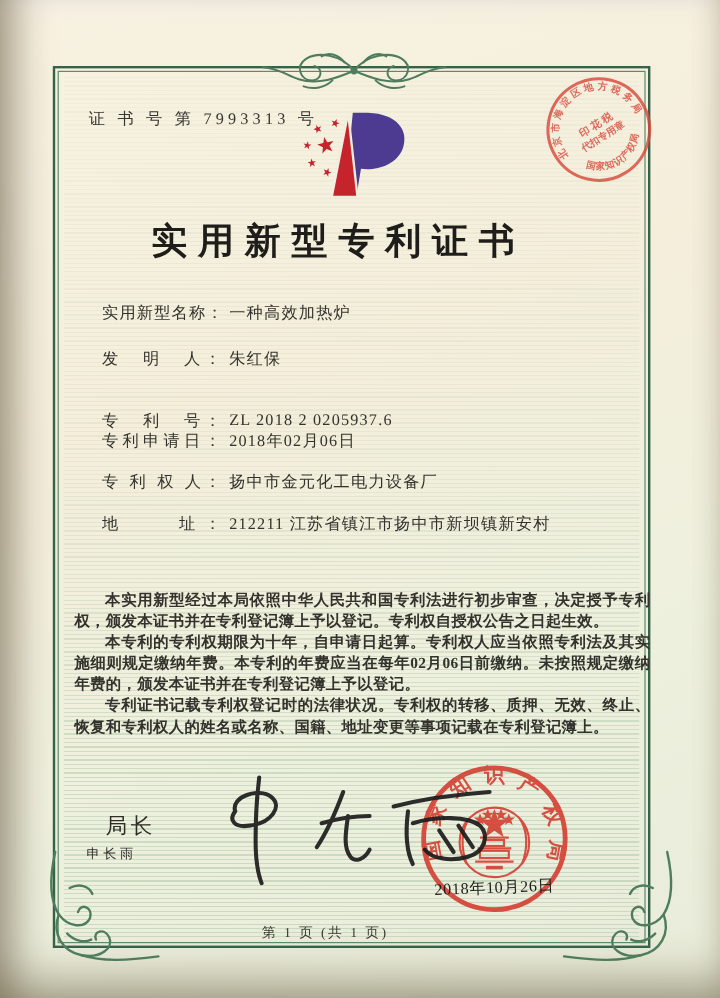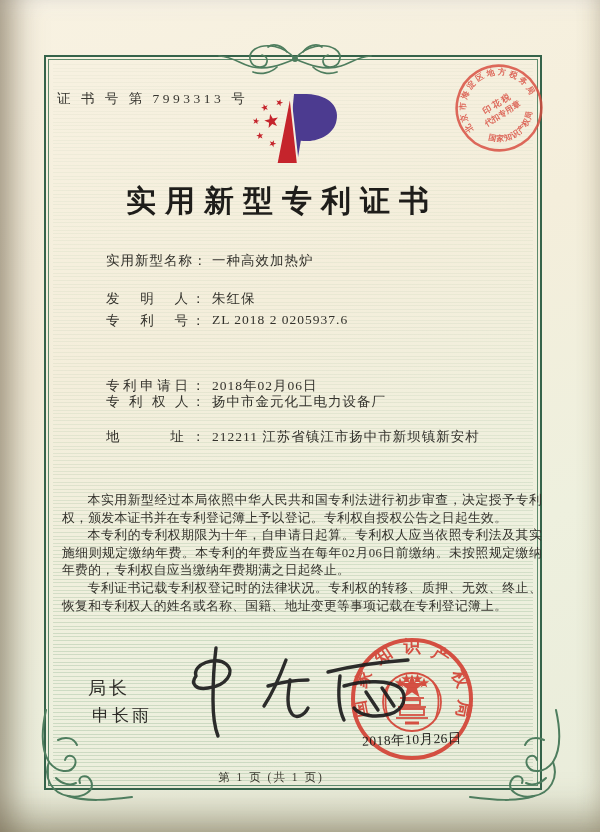--- a/index.html
+++ b/index.html
@@ -11,33 +11,33 @@
                inset 0 -36px 36px -20px rgba(105,95,65,.5),
                inset 0 16px 22px -16px rgba(255,255,255,.75);}
   .frame-outer{position:absolute;left:44px;top:55px;width:494px;height:731px;
     border:2px solid #35634a;}
   .frame-inner{position:absolute;inset:2px;border:1px solid #5d8a6c;}
   .guilloche{position:absolute;inset:4px;
     background:repeating-linear-gradient(180deg,rgba(118,162,122,.28) 0 1px,rgba(255,255,255,0) 1px 3.6px);
     -webkit-mask-image:linear-gradient(180deg,rgba(0,0,0,.18) 0%,rgba(0,0,0,.35) 45%,rgba(0,0,0,.95) 80%,#000 100%);
     mask-image:linear-gradient(180deg,rgba(0,0,0,.18) 0%,rgba(0,0,0,.35) 45%,rgba(0,0,0,.95) 80%,#000 100%);}
   .abs{position:absolute;}
-  .cert-no{left:57px;top:90px;font-size:13.5px;letter-spacing:3.5px;color:#36352f;}
+  .cert-no{left:74px;top:90px;font-size:13.5px;letter-spacing:3.5px;color:#36352f;}
   .title{left:44px;top:181px;width:476px;text-align:center;font-size:30px;font-weight:bold;
     letter-spacing:9px;color:#1e1d1a;}
   .field-row{left:85px;width:460px;font-size:13.5px;letter-spacing:1px;color:#33322c;white-space:nowrap;}
-  .field-label{display:inline-block;width:100px;text-align:justify;text-align-last:justify;vertical-align:top;margin-left:21px;}
+  .field-label{display:inline-block;width:100px;text-align:justify;text-align-last:justify;vertical-align:top;}
   .field-value{margin-left:6px;margin-top:16px;}
   .pair2{position:absolute;left:255px;top:0;white-space:nowrap;}
   .pair2 .field-label{width:86px;}
   .body-text{left:62px;top:492px;width:480px;font-size:12.8px;line-height:17.6px;
-    text-align:justify;color:#33322c;letter-spacing:.3px;}
+    text-align:justify;color:#33322c;letter-spacing:.3px;font-weight:bold;}
   .body-text p{margin:0;text-indent:2em;}
   .signer-title{left:88px;top:676px;font-size:18px;letter-spacing:3px;color:#2e2d28;}
-  .signer-name{left:92px;top:704px;font-size:17px;letter-spacing:3px;color:#2e2d28;}
+  .signer-name{left:72px;top:704px;font-size:11px;letter-spacing:3px;color:#2e2d28;}
   .seal-date{left:350px;top:731px;width:124px;text-align:center;font-size:13.5px;color:#1f1e1a;
     transform:rotate(-2deg);letter-spacing:.5px;z-index:6;}
   .footer{left:44px;top:770px;width:454px;text-align:center;font-size:11.5px;letter-spacing:2px;color:#3a392f;}
   .tax-stamp{left:453px;top:62px;width:92px;height:92px;transform:rotate(-32deg);opacity:.82;z-index:5;}
   .seal{left:349px;top:636px;width:126px;height:126px;opacity:.88;z-index:4;}
   .signature{left:168px;top:642px;width:262px;height:100px;z-index:7;}
   .logo{left:244px;top:92px;width:100px;height:74px;}
   .orn-top{left:205px;top:39px;width:180px;height:42px;}
   .orn-bl{left:34px;top:710px;width:102px;height:92px;}
   .orn-br{left:466px;top:710px;width:102px;height:92px;}
@@ -107,36 +107,36 @@
   </svg>
 
   <div class="abs title">实用新型专利证书</div>
 
   <div class="abs field-row" style="top:252px">
     <span class="field-label">实用新型名称：</span><span class="field-value">一种高效加热炉</span>
   </div>
   <div class="abs field-row" style="top:290px">
     <span class="field-label">发　明　人：</span><span class="field-value">朱红保</span>
   </div>
-  <div class="abs field-row" style="top:312px">
+  <div class="abs field-row" style="top:342px">
     <span class="field-label">专　利　号：</span><span class="field-value">ZL 2018 2 0205937.6</span>
   </div>
-  <div class="abs field-row" style="top:377px">
+  <div class="abs field-row" style="top:359px">
     <span class="field-label">专利申请日：</span><span class="field-value">2018年02月06日</span>
   </div>
   <div class="abs field-row" style="top:393px">
     <span class="field-label">专 利 权 人：</span><span class="field-value">扬中市金元化工电力设备厂</span>
   </div>
   <div class="abs field-row" style="top:428px">
     <span class="field-label">地　　址：</span><span class="field-value">212211 江苏省镇江市扬中市新坝镇新安村</span>
   </div>
 
   <div class="abs body-text">
     <p>本实用新型经过本局依照中华人民共和国专利法进行初步审查，决定授予专利权，颁发本证书并在专利登记簿上予以登记。专利权自授权公告之日起生效。</p>
-    <p>本专利的专利权期限为十年，自申请日起算。专利权人应当依照专利法及其实施细则规定缴纳年费。本专利的年费应当在每年02月06日前缴纳。未按照规定缴纳年费的，专利权自应当缴纳年费期满之日起终止。</p>
+    <p>本专利的专利权期限为十年，自申请日起算。专利权人应当依照专利法及其实施细则规定缴纳年费。本专利的年费应当在每年02月06日前缴纳。未按照规定缴纳年费的，颁发本证书并在专利登记簿上予以登记。</p>
     <p>专利证书记载专利权登记时的法律状况。专利权的转移、质押、无效、终止、恢复和专利权人的姓名或名称、国籍、地址变更等事项记载在专利登记簿上。</p>
   </div>
 
   <div class="abs signer-title">局长</div>
   <div class="abs signer-name">申长雨</div>
 
   <svg class="abs signature" viewBox="0 0 262 100">
     <g stroke="#1c1c1c" stroke-width="3.4" fill="none" stroke-linecap="round" opacity=".92">
       <path d="M48,6 C46,22 45,40 45,58 C45,72 46,84 50,94"></path>
       <path d="M28,34 C24,22 48,14 58,22 C68,30 58,44 40,46 C28,48 22,42 28,34"></path>

